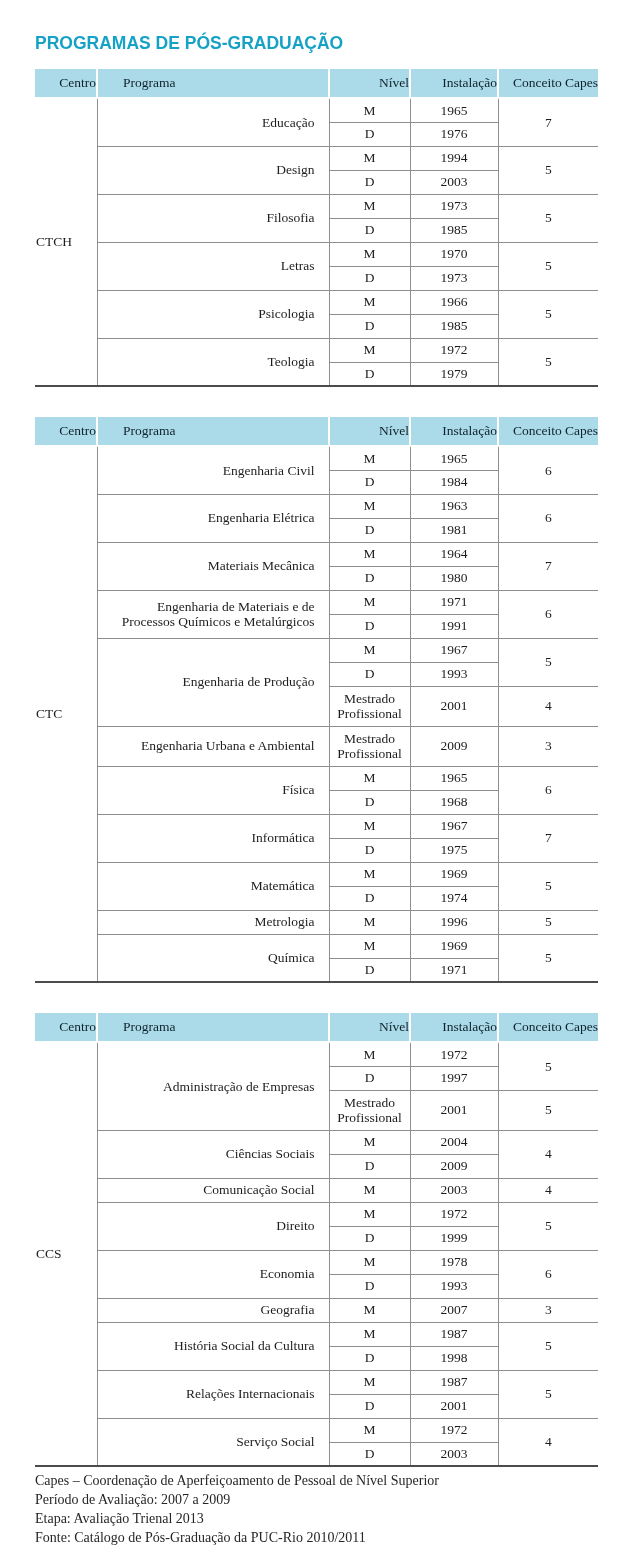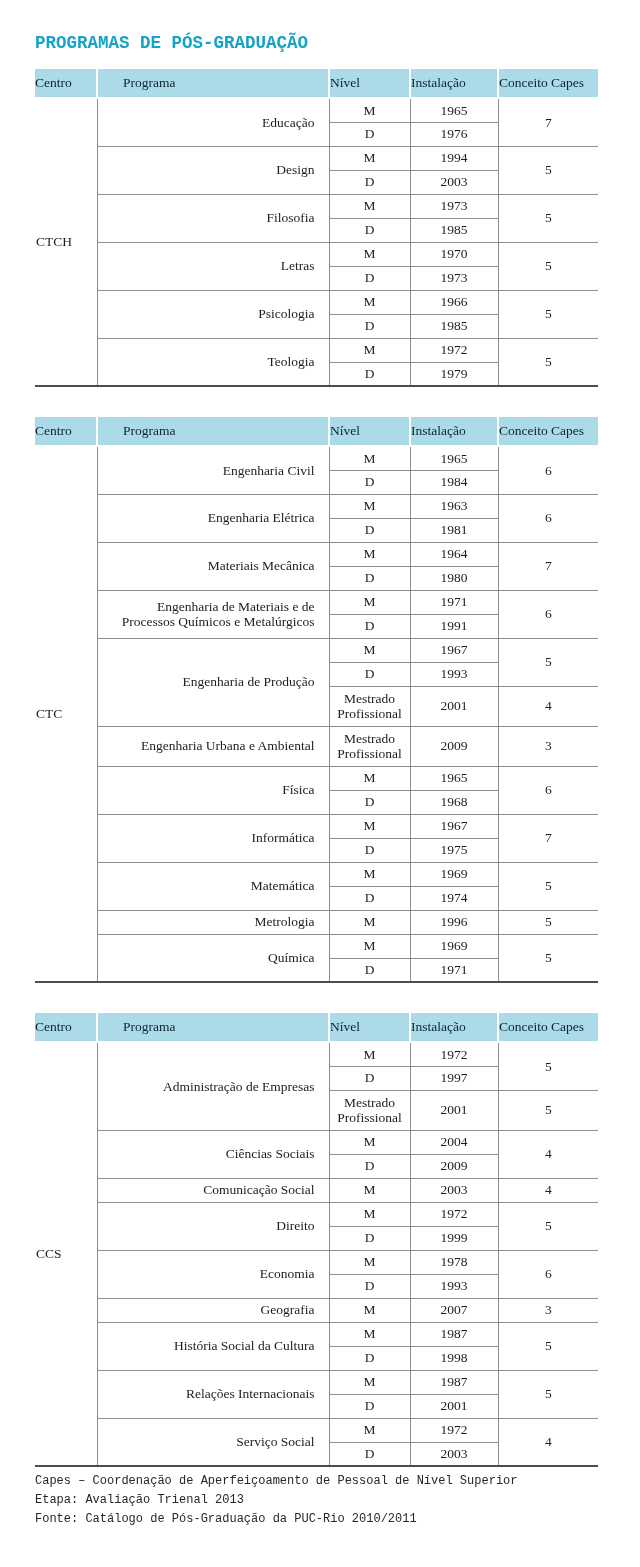--- a/index.html
+++ b/index.html
@@ -12,21 +12,21 @@
     height: 1567px;
     overflow: hidden;
     font-family: "Liberation Serif", "DejaVu Serif", serif;
     color: #1d1d1d;
   }
   .page {
     padding: 34px 0 0 35px;
     width: 570px;
   }
   .title {
-    font-family: Liberation Mono, monospace;
+    font-family: Liberation Sans, sans-serif;
     font-weight: bold;
     font-size: 17.5px;
     line-height: 18px;
     letter-spacing: 0px;
     color: var(--accent, #16a2c6);
     margin: 0 0 17px 0;
   }
   table.programs {
     border-collapse: collapse;
     table-layout: fixed;
@@ -38,21 +38,21 @@
   table.programs:last-of-type {
     margin-bottom: 7px;
   }
   thead th {
     background: var(--header-bg, #abdbe9);
     font-weight: normal;
     font-size: 13.5px;
     color: #10222b;
     height: 25px;
     padding: 1px 0 2px 0;
-    text-align: left;
+    text-align: right;
     border-left: 2px solid #ffffff;
     border-right: 2px solid #ffffff;
     border-bottom: 2px solid #ffffff;
   }
   thead th:first-child { border-left: none; }
   thead th:last-child  { border-right: none; }
   thead th.h-programa {
     text-align: left;
     padding-left: 25px;
   }
@@ -76,23 +76,22 @@
     border: 1px solid var(--grid, #8e8e8e);
     text-align: center;
     padding: 1px 2px;
   }
   td.c-conc {
     border: 1px solid var(--grid, #8e8e8e);
     border-right: none;
     text-align: center;
   }
   .footer {
-    font-size: 12px;
+    font-size: 14px;
     color: #262626;
-    font-family: Liberation Mono, monospace;
   }
   .footer p {
     margin: 0 0 4.5px 0;
     line-height: 14.5px;
   }
 </style>
 </head>
 <body>
 
 <div class="page">
@@ -413,16 +412,17 @@
           <tr>
             <td class="c-nivel">D</td>
             <td class="c-inst">2003</td>
           </tr>
         </tbody>
       </table>
     </div>
 
   <div class="footer">
     <p>Capes – Coordenação de Aperfeiçoamento de Pessoal de Nível Superior</p>
+    <p>Período de Avaliação: 2007 a 2009</p>
     <p>Etapa: Avaliação Trienal 2013</p>
     <p>Fonte: Catálogo de Pós-Graduação da PUC-Rio 2010/2011</p>
   </div>
 </div>
 
 </body></html>

